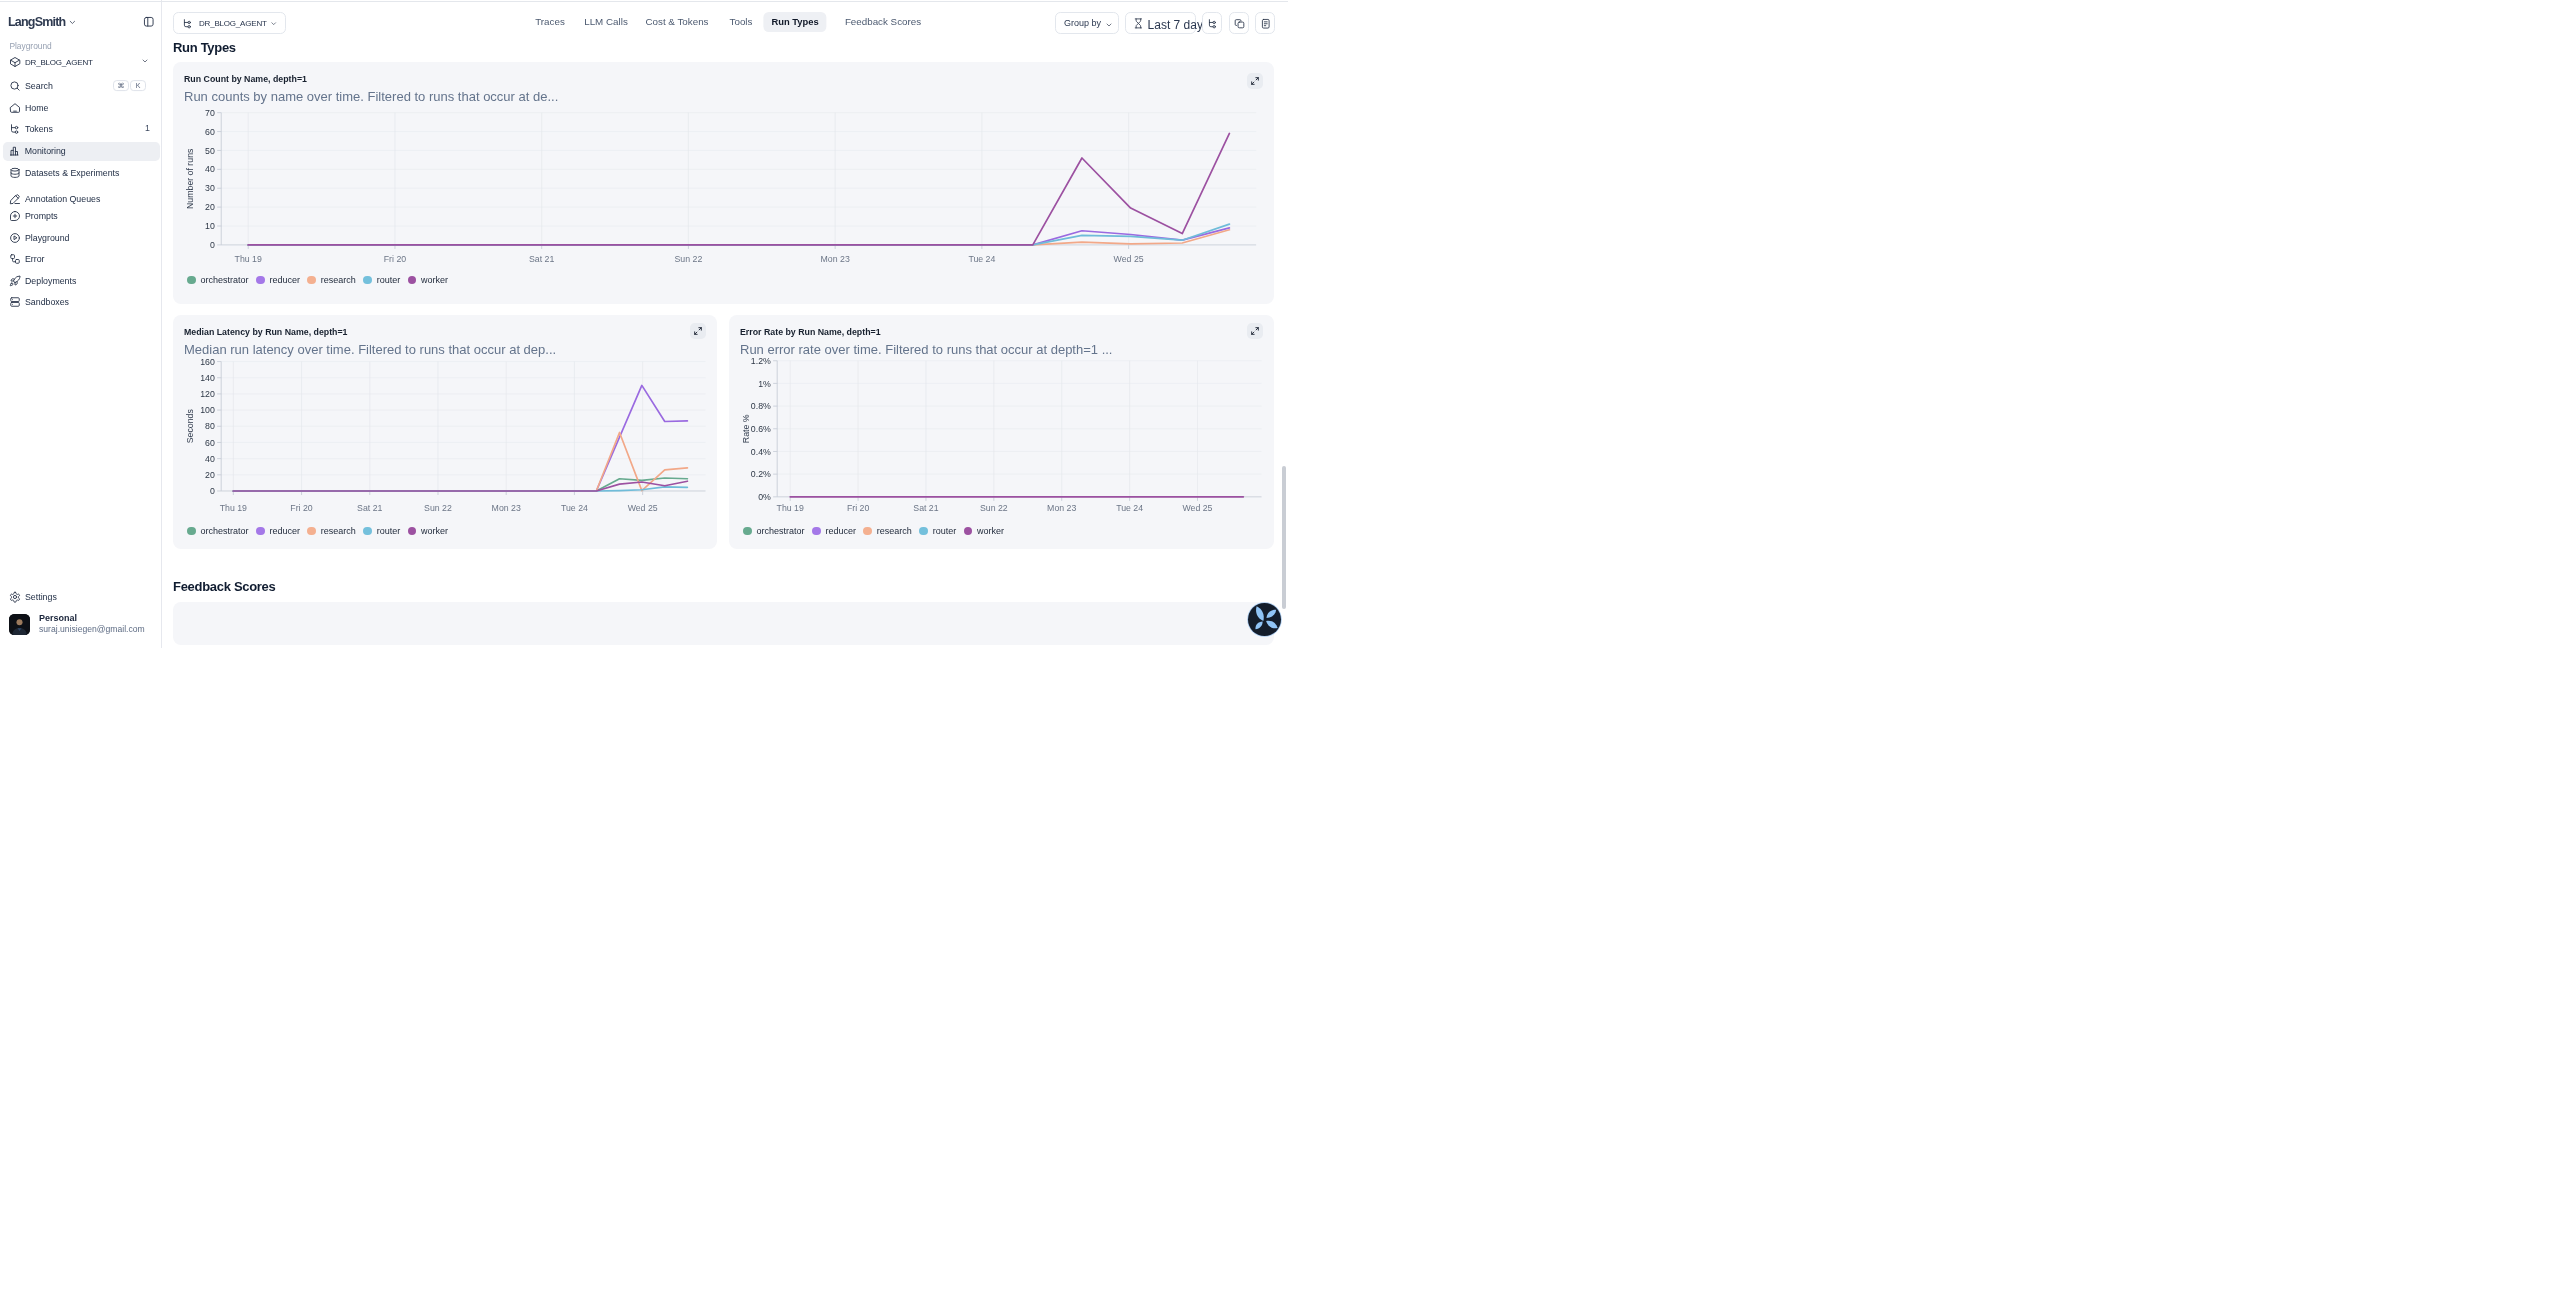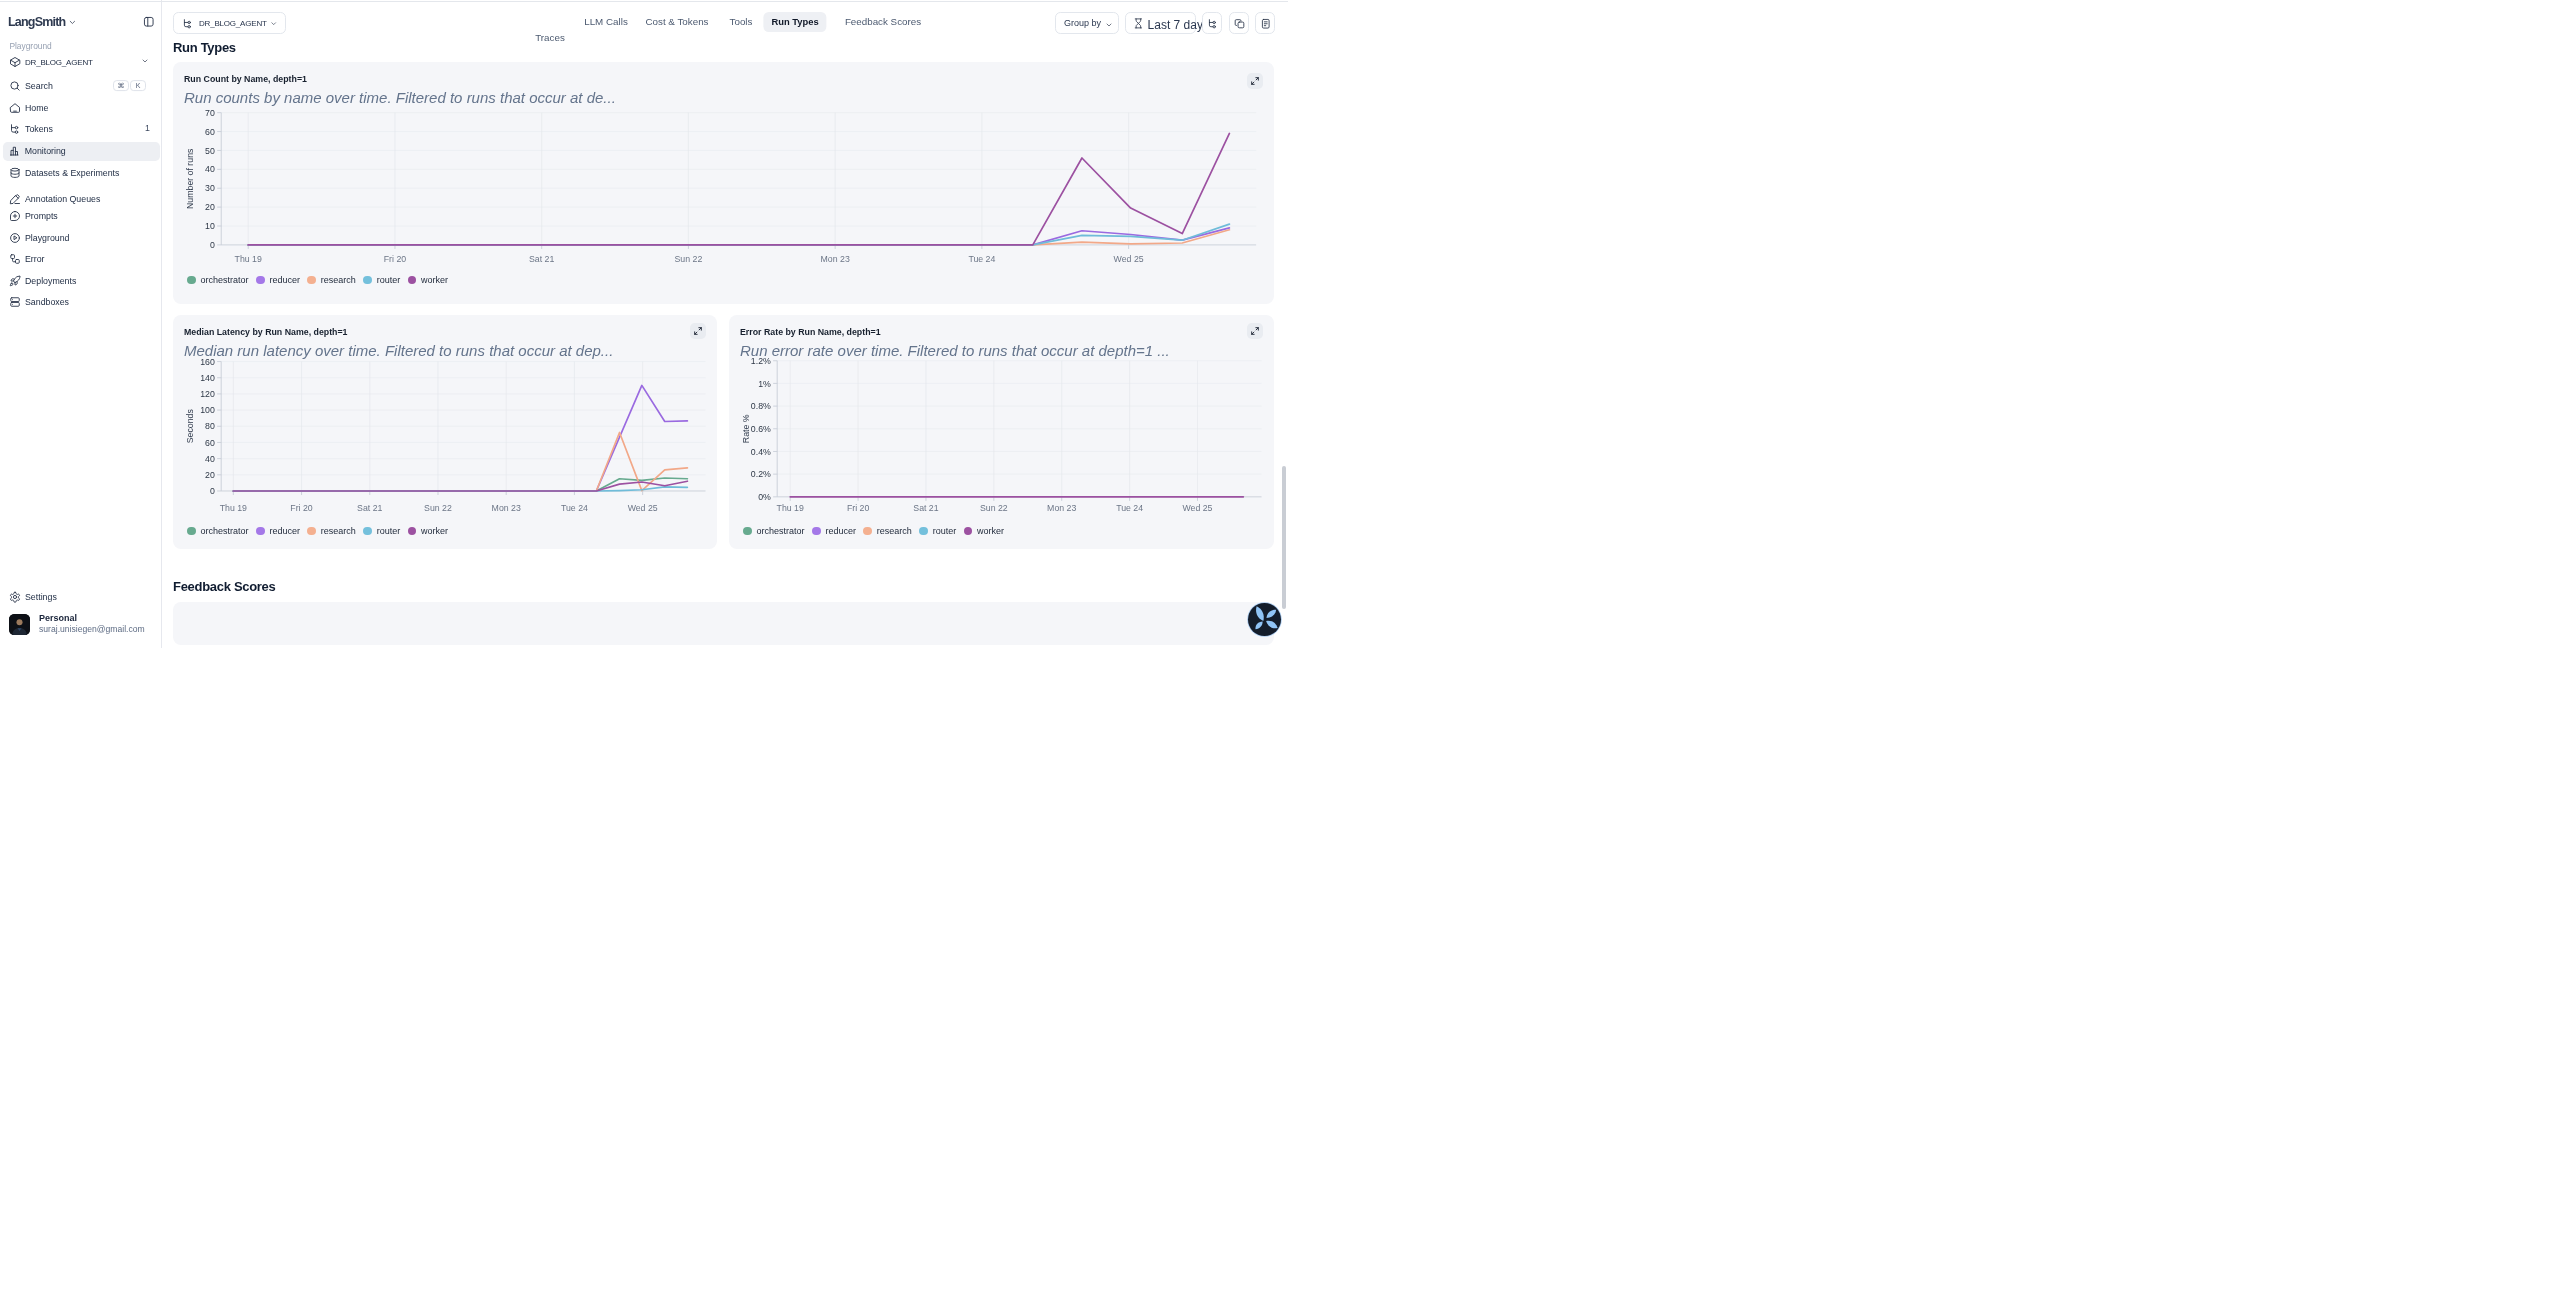--- a/index.html
+++ b/index.html
@@ -19,21 +19,21 @@
 svg.icon { stroke:#283348; stroke-width:1.8; fill:none; stroke-linecap:round; stroke-linejoin:round; display:block; }
 .keycap { position:absolute; top:50%; transform:translateY(-50%); width:16px; height:11.8px; border:0.7px solid #dfe3ea; border-radius:3.7px; background:#fff; color:#56627a; font-size:7px; text-align:center; line-height:10.8px; }
 
 .btn { position:absolute; background:#fff; border:0.7px solid #e3e7ed; border-radius:5.4px; }
 .tab { position:absolute; top:12px; height:19.6px; line-height:19.6px; font-size:9.8px; color:#4c5a70; white-space:nowrap; transform:translateX(-50%); }
 .tabactive { background:#eef0f4; border-radius:5.4px; padding:0 8px; color:#101828; font-weight:700; font-size:9.4px; }
 .h1 { position:absolute; font-size:13px; font-weight:700; color:#101c30; letter-spacing:-0.3px; }
 
 .card { position:absolute; background:#f5f6f9; border-radius:8px; }
 .ctitle { position:absolute; left:11px; top:11.5px; font-size:8.8px; font-weight:700; color:#17202e; }
-.csub { position:absolute; left:11px; top:27px; font-size:15px; color:#64748c;font-style:italic; }
+.csub { position:absolute; left:11px; top:27px; font-size:13px; color:#64748c; }
 .expand { position:absolute; width:16px; height:16px; background:#e9ecf1; border-radius:4.7px; }
 .legend { position:absolute; display:flex; align-items:center; gap:7.4px; }
 .legend .it { display:flex; align-items:center; gap:4.7px; font-size:9px; color:#1d2738; }
 .legend .dot { width:8.8px; height:8.8px; border-radius:50%; }
 svg.chart { position:absolute; left:0; top:0; }
 svg.chart text { font-family:"Liberation Sans", sans-serif; }
 .ylab { font-size:13px; fill:#2e3847; }
 .xlab { font-size:13px; fill:#6c7687; }
 .axlab { font-size:13px; fill:#2f3a4c; font-weight:400; }
 </style>
@@ -190,21 +190,21 @@
         <path d="M5 9.3h7.3"></path>
         <circle cx="15" cy="9.3" r="2.5"></circle>
         <circle cx="15" cy="18.2" r="2.5"></circle>
       </svg>
   <div class="abs" style="left:25px;top:6px;font-size:8px;letter-spacing:-0.2px;color:#27344c;white-space:nowrap;">DR_BLOG_AGENT</div>
   <svg class="icon abs" style="left:96px;top:7.4px;width:7.4px;height:7.4px;stroke-width:2" viewBox="0 0 24 24">
         <path d="m6 9 6 6 6-6"></path>
       </svg>
 </div>
 
-<div class="tab" style="left:550px;margin-top:16px;">Traces</div>
+<div class="tab" style="left:550px;">Traces</div>
 <div class="tab" style="left:606px;">LLM Calls</div>
 <div class="tab" style="left:677px;">Cost &amp; Tokens</div>
 <div class="tab" style="left:741px;">Tools</div>
 <div class="tab tabactive" style="left:795px;">Run Types</div>
 <div class="tab" style="left:883px;">Feedback Scores</div>
 
 <div class="btn" style="left:1055px;top:11.8px;width:64px;height:22px;">
   <div class="abs" style="left:8px;top:5.7px;font-size:9px;color:#2b3850;white-space:nowrap;">Group by</div>
   <svg class="icon abs" style="left:49px;top:7.8px;width:8px;height:8px;stroke-width:2" viewBox="0 0 24 24">
         <path d="m6 9 6 6 6-6"></path>

